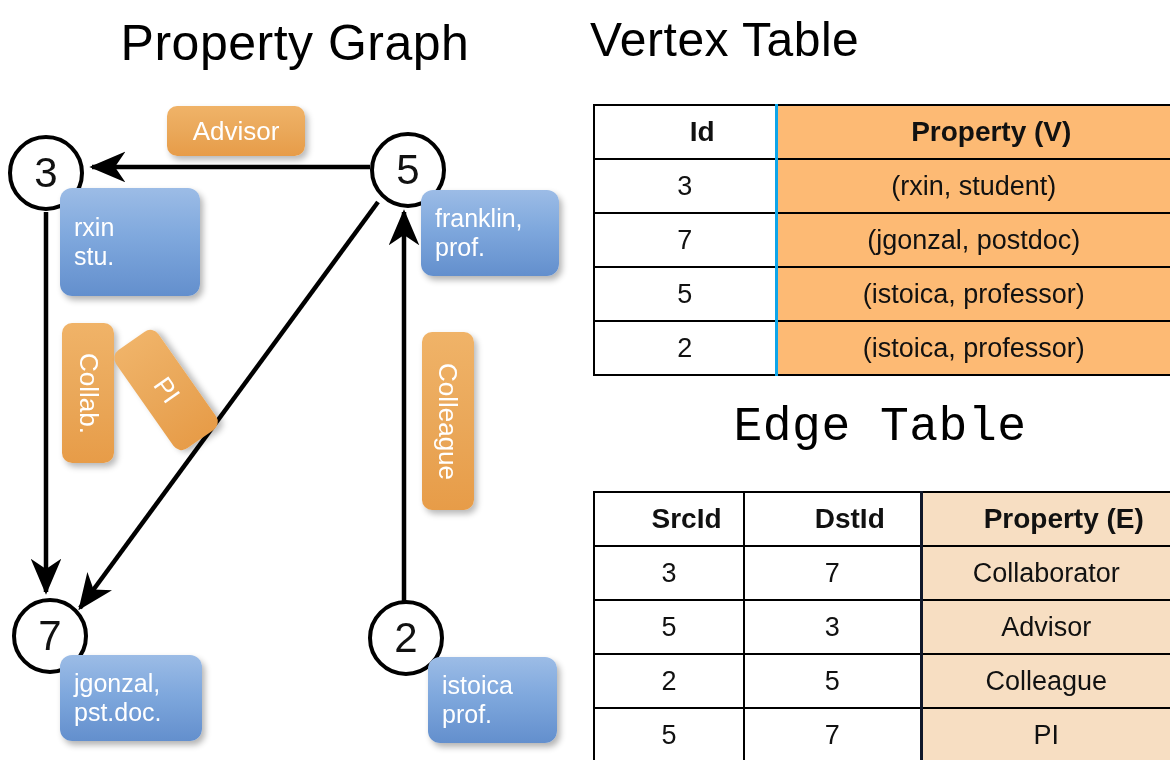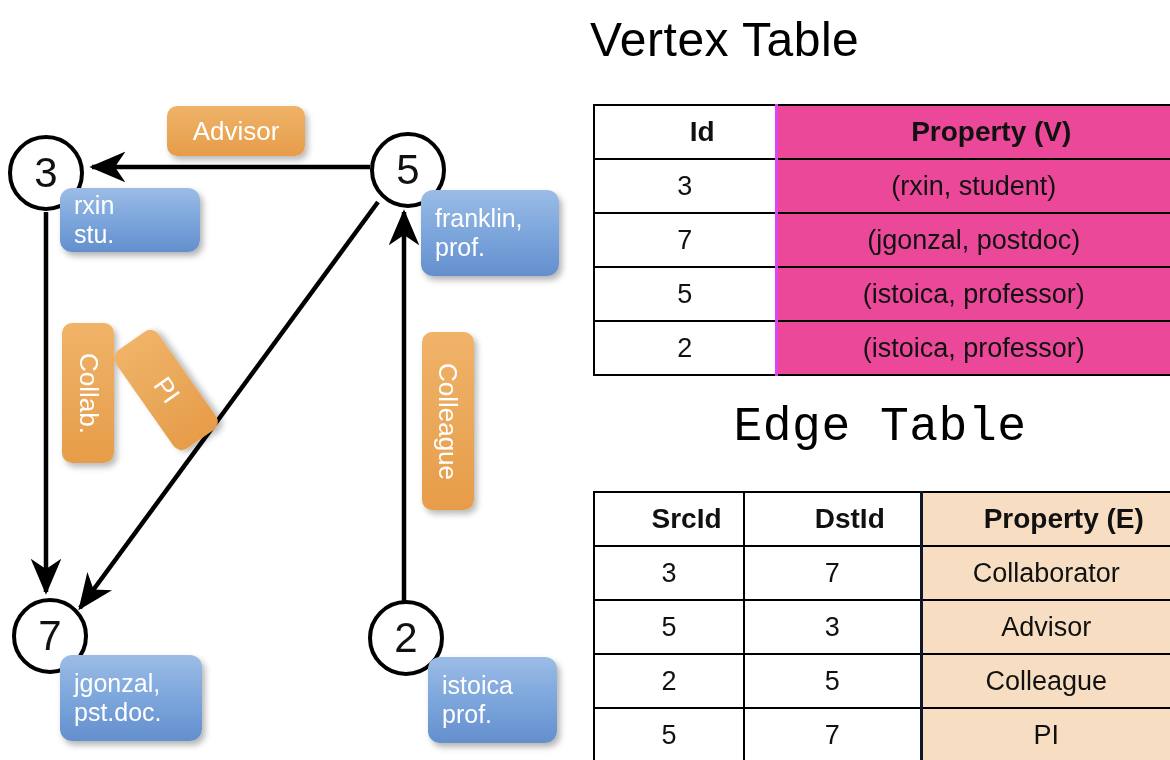--- a/index.html
+++ b/index.html
@@ -44,21 +44,21 @@
     border-radius:12px;
     background:linear-gradient(to bottom,#9cbce6 0%,#7fa8dd 45%,#638fcd 100%);
     color:#fff;
     box-shadow:3px 4px 6px rgba(0,0,0,0.30);
     padding:8px 14px;
     box-sizing:border-box;
     font-size:25px;line-height:1.15;
     z-index:7;
     display:flex;flex-direction:column;justify-content:center;
   }
-  #prop-rxin{left:60px;top:188px;width:140px;height:64px;}
+  #prop-rxin{left:60px;top:188px;width:140px;height:108px;}
   #prop-franklin{left:421px;top:190px;width:138px;height:86px;}
   #prop-jgonzal{left:60px;top:655px;width:142px;height:86px;}
   #prop-istoica{left:428px;top:657px;width:129px;height:86px;}
   .propbox .ln{display:block;}
 
   
   .edgelabel{
     position:absolute;
     border-radius:10px;
     background:linear-gradient(to bottom,#f0b368 0%,#eaa85a 50%,#e79c48 100%);
@@ -100,33 +100,34 @@
     color:#111;
     padding:0;
     height:54px;
     box-sizing:border-box;
   }
   .tbl th{font-weight:700;font-size:28px;padding-left:35px;}
 
   #vertex-table{left:593px;top:104px;width:577px;}
   #vertex-table col.c-id{width:182px;}
   #vertex-table col.c-prop{width:395px;}
-  #vertex-table .cell-prop{background:#ec4899;border-left:3px solid #d946ef;}
+  #vertex-table .cell-prop{background:#fdba74;border-left:3px solid #0ea5e9;}
 
   #edge-table{left:593px;top:491px;width:577px;}
   #edge-table col.c-src{width:150px;}
   #edge-table col.c-dst{width:177px;}
   #edge-table col.c-eprop{width:250px;}
   #edge-table .cell-eprop{background:#f7dec2;border-left:3px solid #0f172a;}
 </style>
 </head>
 <body>
 
 <div class="stage">
 
+  <div class="title" id="title-property-graph">Property Graph</div>
   <div class="title" id="title-vertex-table">Vertex Table</div>
   <div class="title" id="title-edge-table">Edge Table</div>
 
   <svg id="graph-arrows" viewBox="0 0 590 760" xmlns="http://www.w3.org/2000/svg">
     <defs>
       <marker id="ah" markerWidth="9" markerHeight="9" refX="7.4" refY="3.4" orient="auto" markerUnits="strokeWidth">
         <path d="M0,0 L8,3.4 L0,6.8 L2.3,3.4 z" fill="#000"></path>
       </marker>
     </defs>
 

